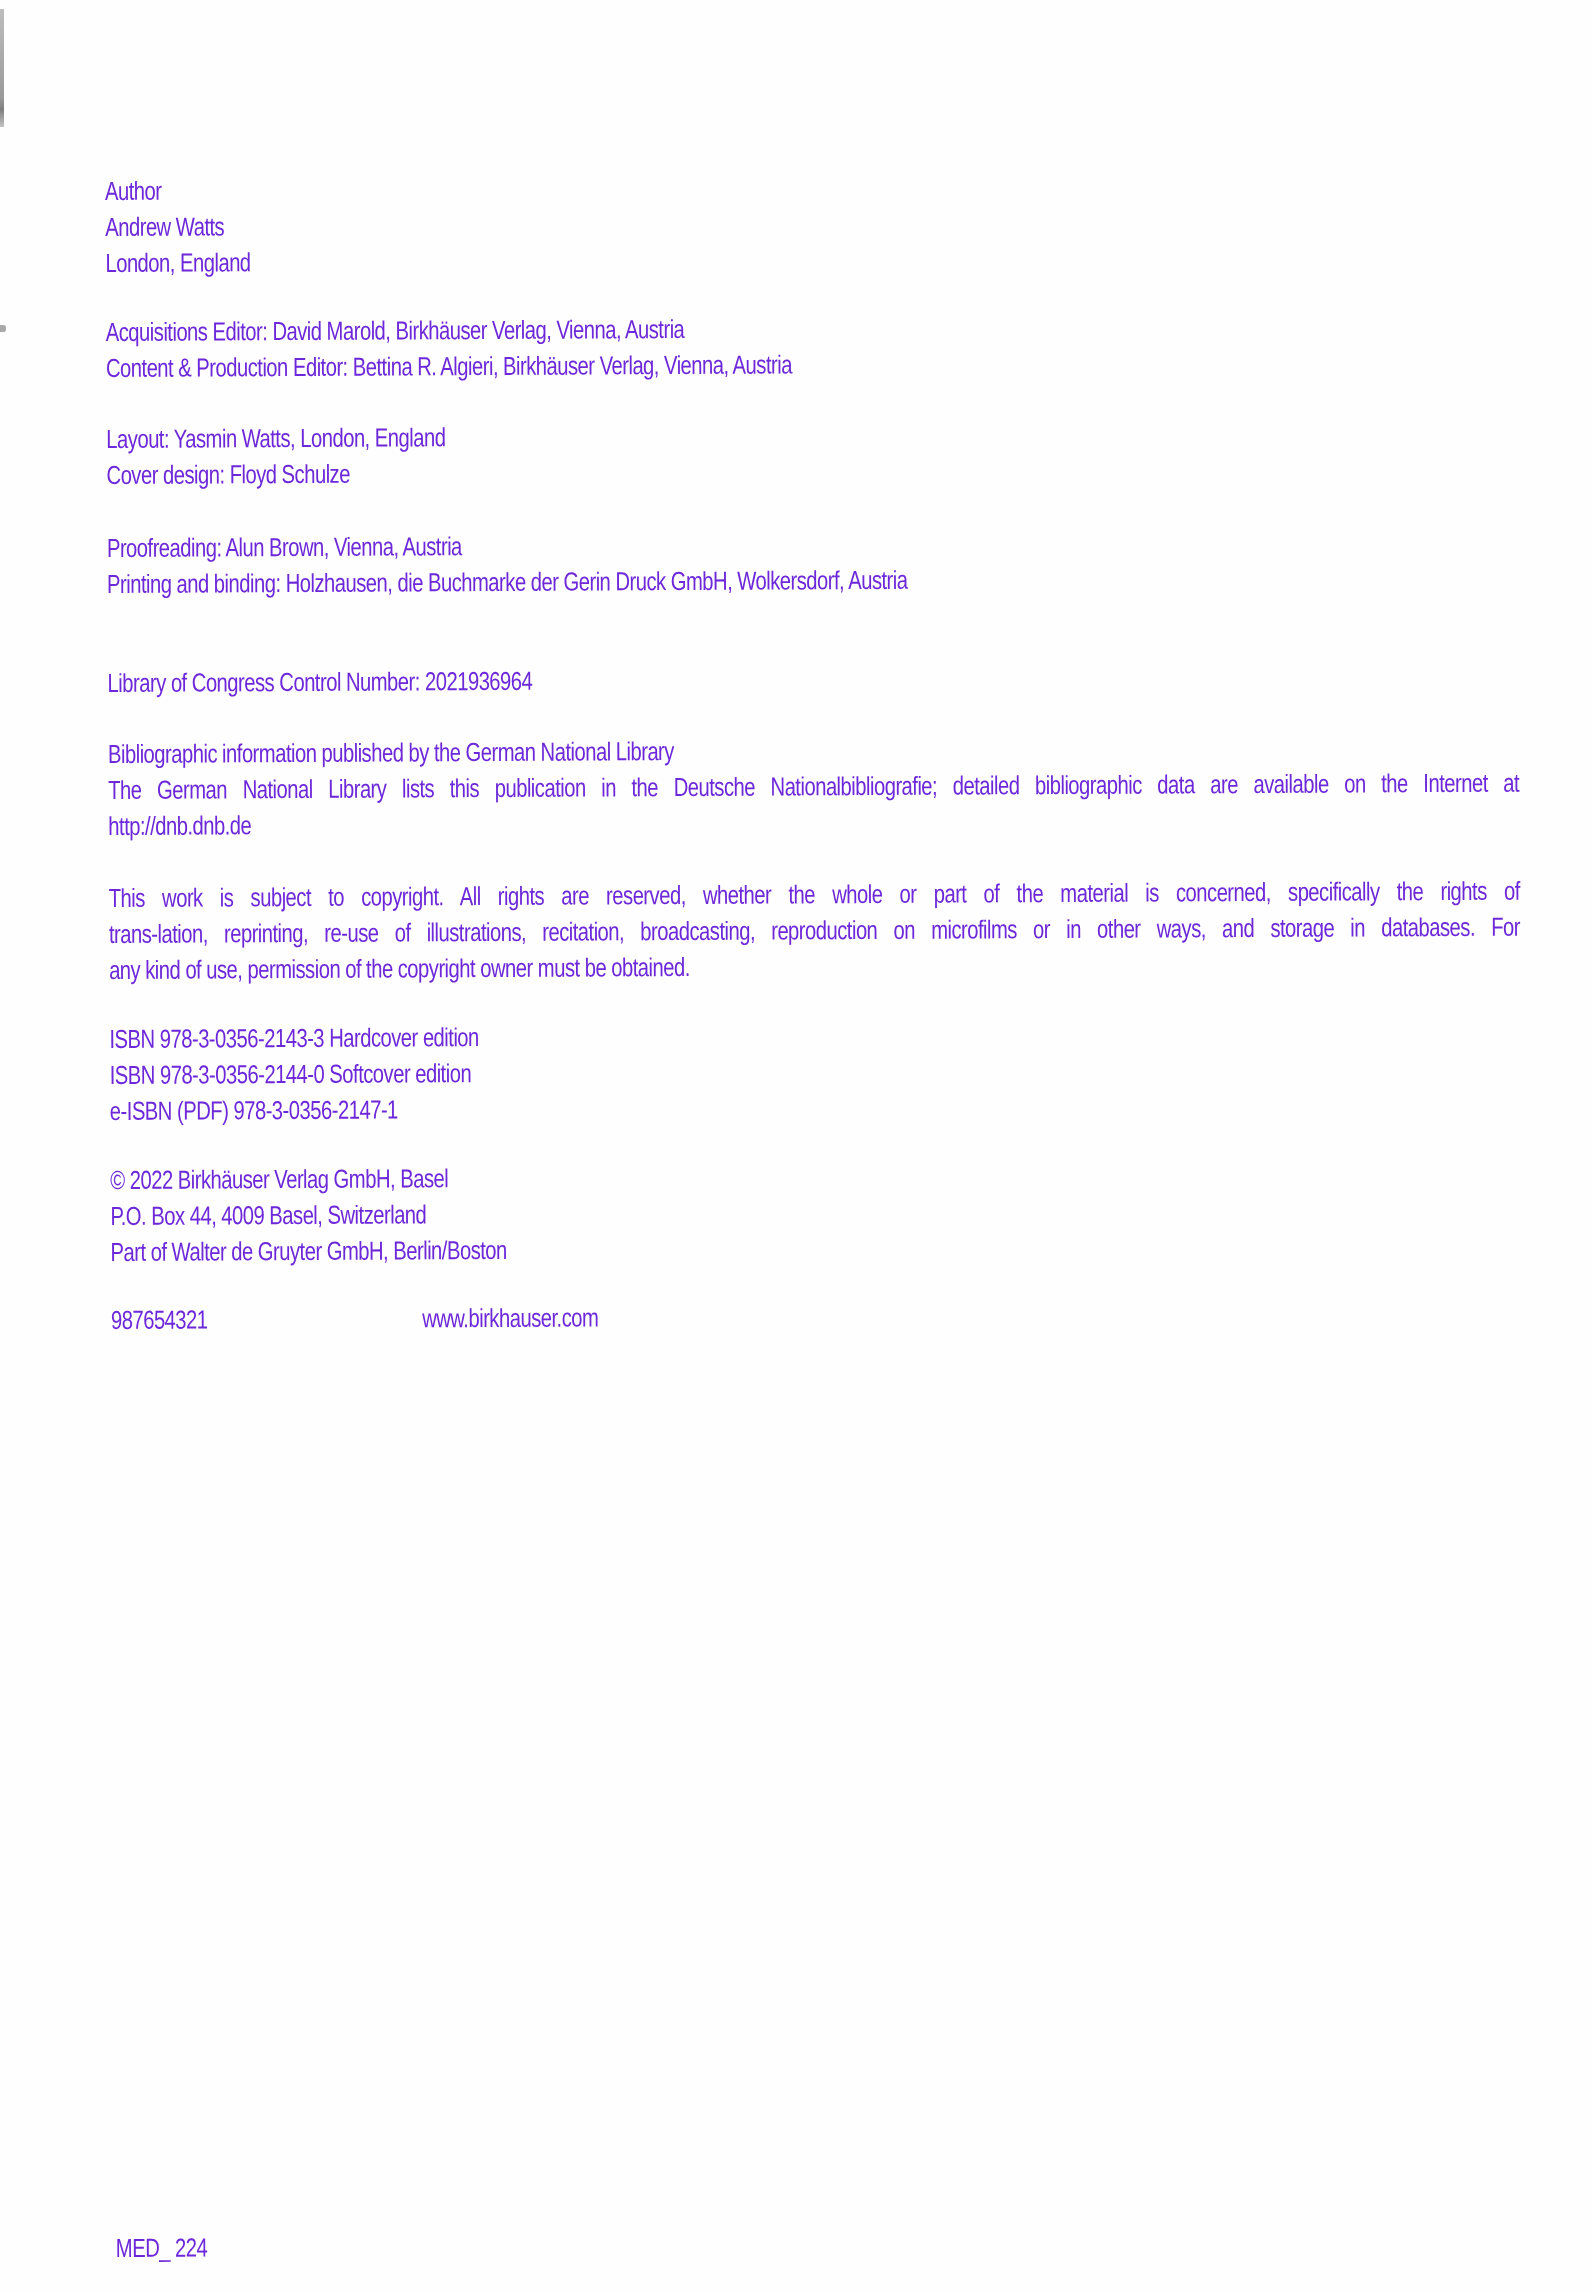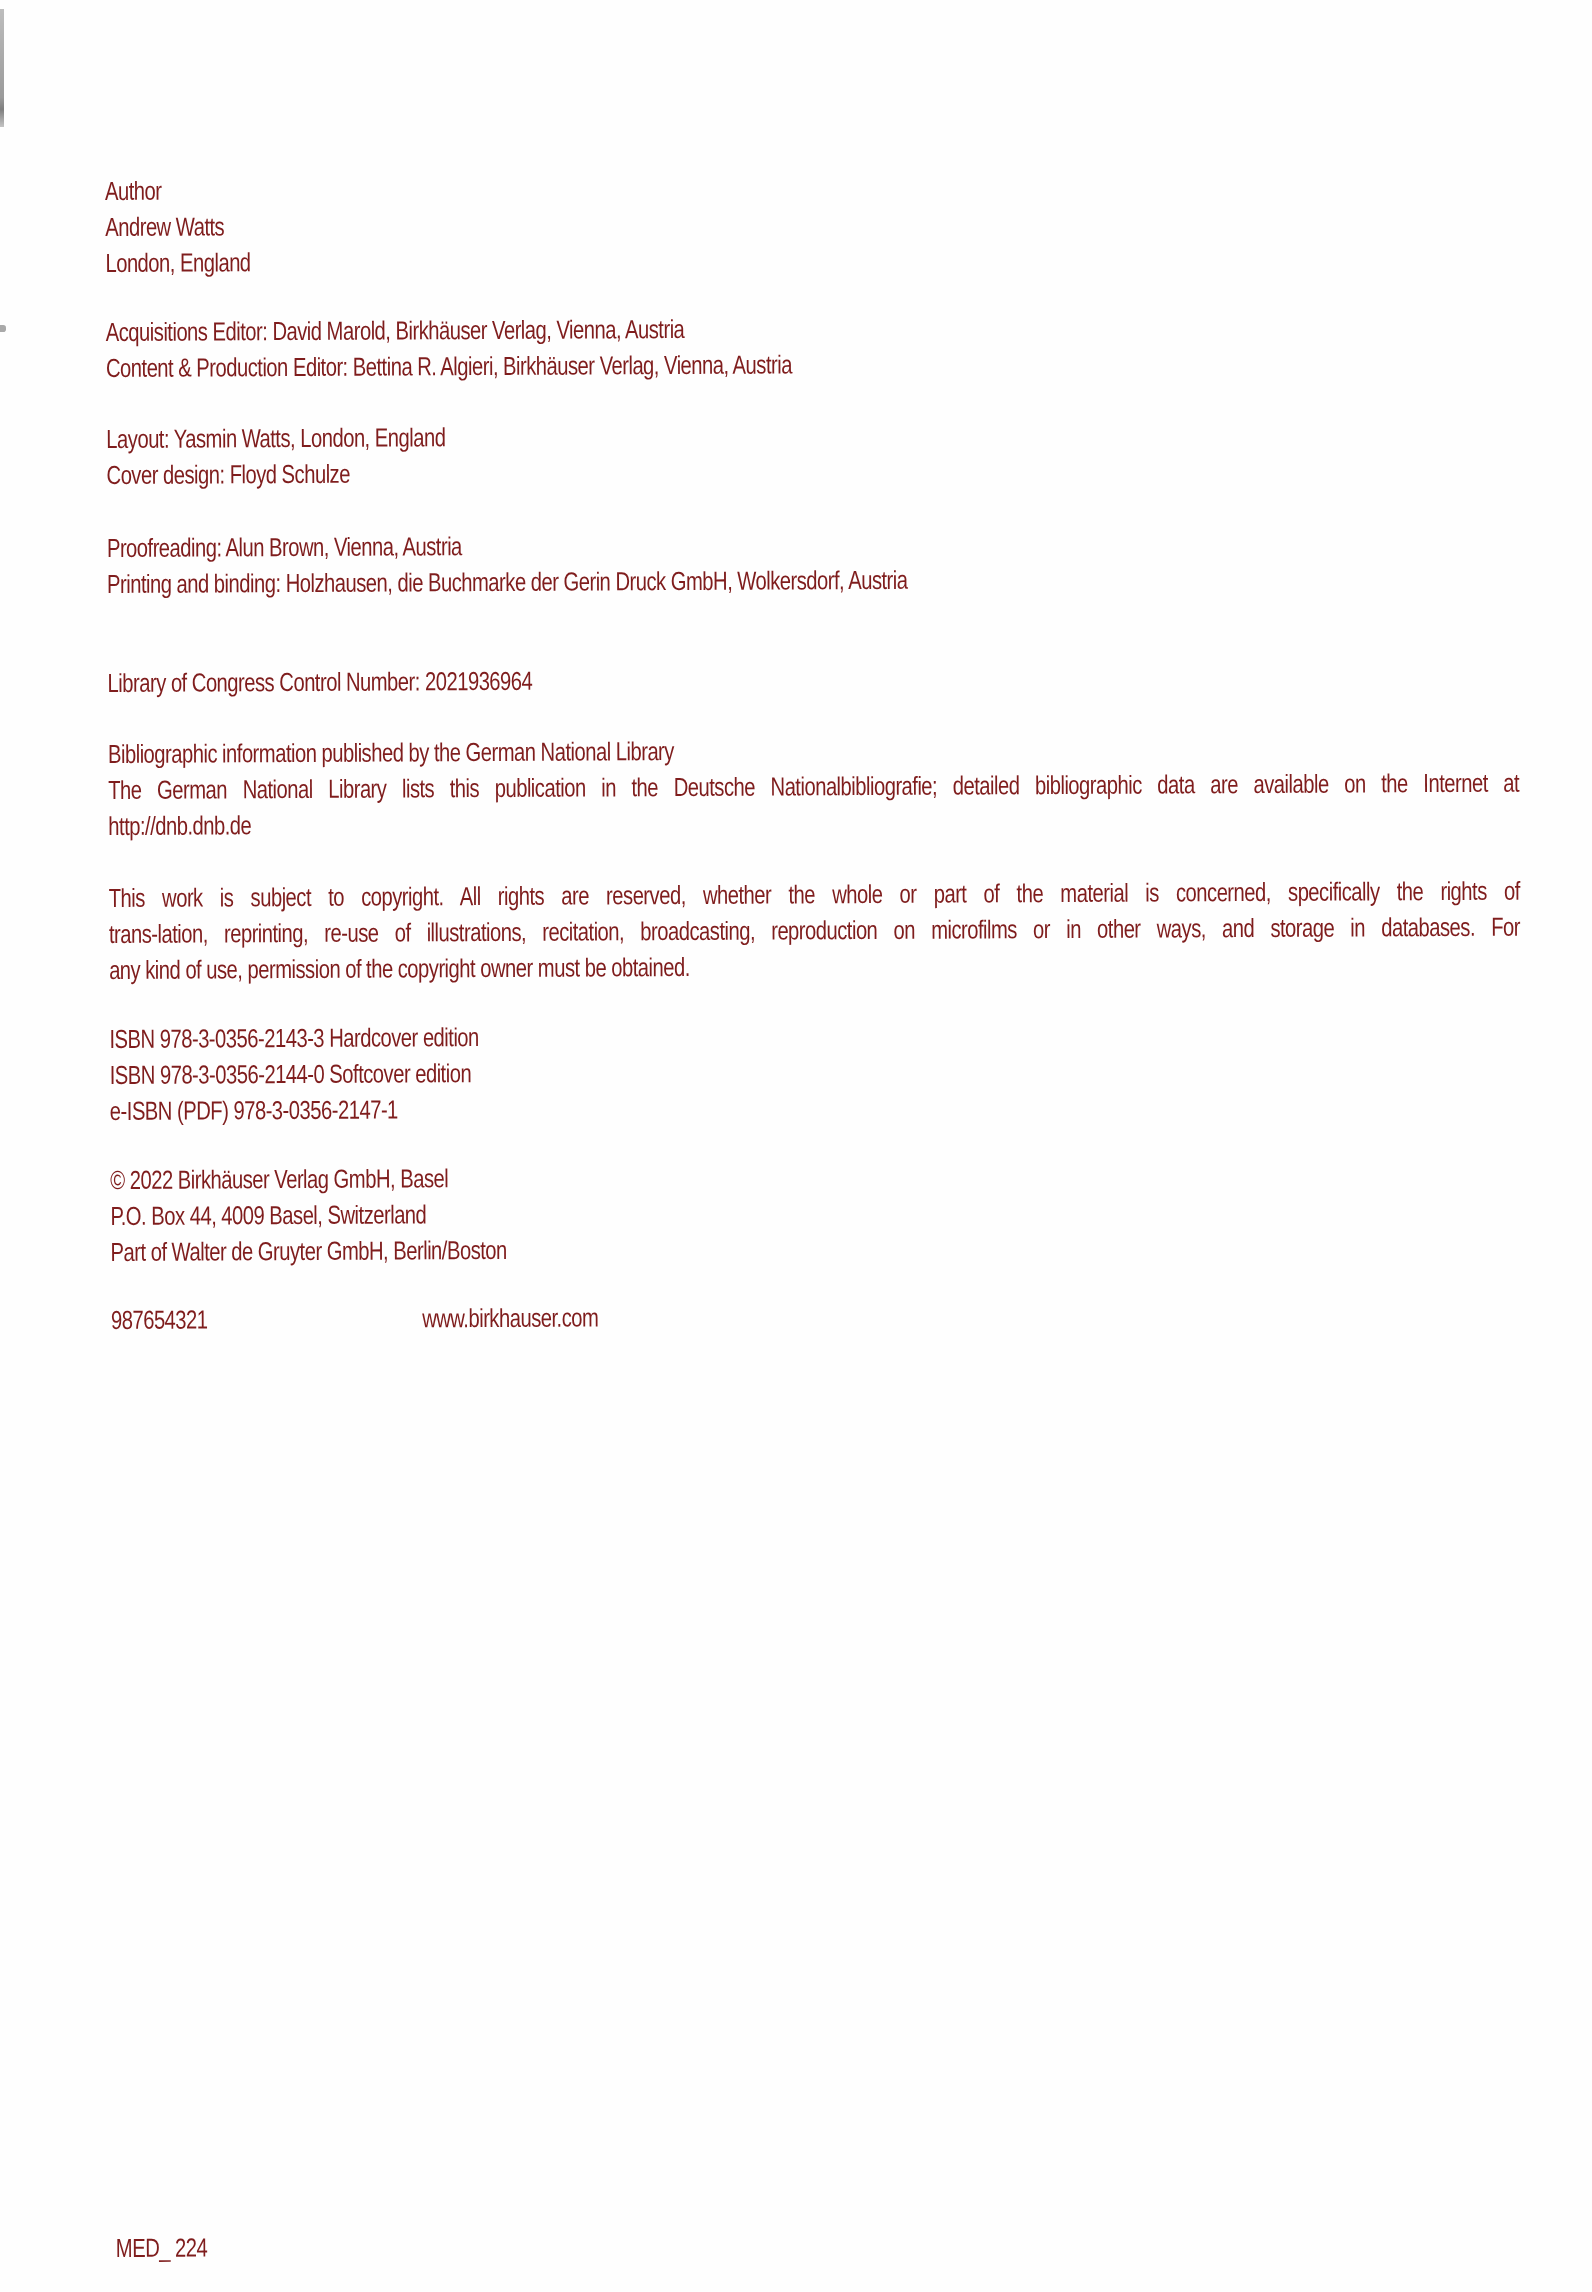--- a/index.html
+++ b/index.html
@@ -7,21 +7,21 @@
     padding: 0;
     background: #e8e8e8;
   }
   .sheet {
     position: relative;
     width: 1592px;
     height: 2293px;
     background: #fefefe;
     overflow: hidden;
     font-family: "Liberation Sans", "DejaVu Sans", sans-serif;
-    color: #7f1d1d;
+    color: #6d28d9;
   }
   
   .content {
     position: absolute;
     left: 104px;
     top: 0;
     width: 1809px;
     transform: rotate(-0.3deg) scaleX(0.78);
     transform-origin: 0 0;
     font-size: 26px;

